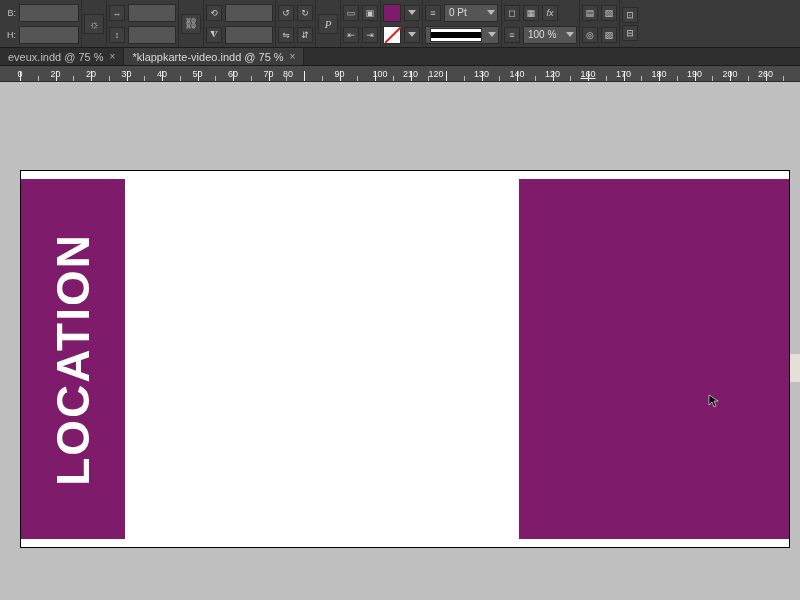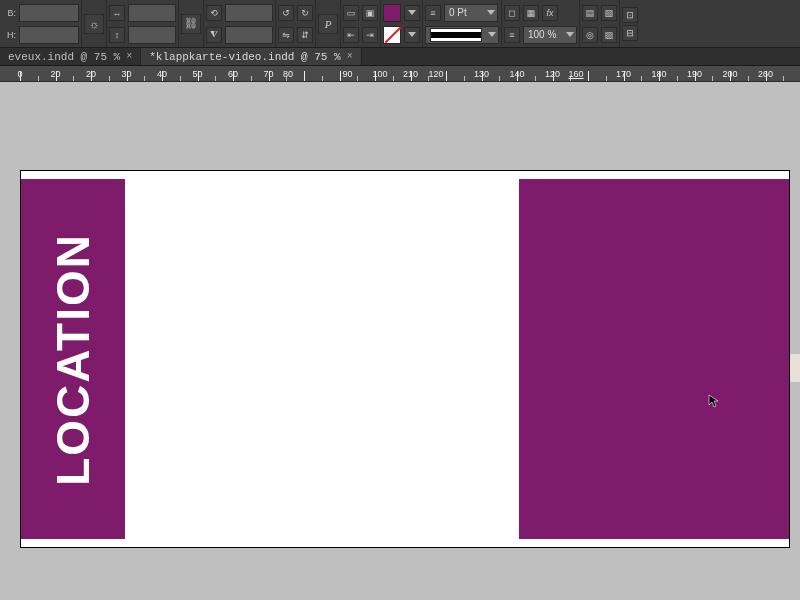--- a/index.html
+++ b/index.html
@@ -68,21 +68,21 @@
 
   
   .tabbar {
     position: absolute; left: 0; top: 48px; width: 800px; height: 18px;
     background: #2f2f2f; display: flex; align-items: stretch;
     border-bottom: 1px solid #1a1a1a;
   }
   .tab {
     display: flex; align-items: center; gap: 6px;
     padding: 0 8px; font-size: 11px; color: #d8d8d8;
-    background: #3d3d3d; border-right: 1px solid #222; font-family: Liberation Mono, monospace;
+    background: #3d3d3d; border-right: 1px solid #222;
   }
   .tab.inactive { background: #2f2f2f; color: #bfbfbf; }
   .tab .close { font-size: 10px; color: #aaa; cursor: default; }
 
   
   .hruler {
     position: absolute; left: 0; top: 66px; width: 800px; height: 16px;
     background: #4a4a4a; border-bottom: 1px solid #2a2a2a;
     overflow: hidden;
   }
@@ -316,42 +316,42 @@
     <div class="tick" style="left: 233px;"></div>
     <div class="num" style="left: 233px;">60</div>
     <div class="tick minor" style="left: 250.75px;"></div>
     <div class="tick" style="left: 268.5px;"></div>
     <div class="num" style="left: 268.5px;">70</div>
     <div class="tick minor" style="left: 286.25px;"></div>
     <div class="tick" style="left: 304px;"></div>
     <div class="num" style="left: 288px;">80</div>
     <div class="tick minor" style="left: 321.75px;"></div>
     <div class="tick" style="left: 339.5px;"></div>
-    <div class="num" style="left: 339.5px; margin-left: 8px;">90</div>
+    <div class="num" style="left: 339.5px;">90</div>
     <div class="tick minor" style="left: 357.25px;"></div>
     <div class="tick" style="left: 375px;"></div>
     <div class="num" style="left: 380px;">100</div>
     <div class="tick minor" style="left: 392.75px;"></div>
     <div class="tick" style="left: 410.5px;"></div>
     <div class="num" style="left: 410.5px;">210</div>
     <div class="tick minor" style="left: 428.25px;"></div>
     <div class="tick" style="left: 446px;"></div>
     <div class="num" style="left: 436px;">120</div>
     <div class="tick minor" style="left: 463.75px;"></div>
     <div class="tick" style="left: 481.5px;"></div>
     <div class="num" style="left: 481.5px;">130</div>
     <div class="tick minor" style="left: 499.25px;"></div>
     <div class="tick" style="left: 517px;"></div>
     <div class="num" style="left: 517px;">140</div>
     <div class="tick minor" style="left: 534.75px;"></div>
     <div class="tick" style="left: 552.5px;"></div>
     <div class="num" style="left: 552.5px;">120</div>
     <div class="tick minor" style="left: 570.25px;"></div>
     <div class="tick" style="left: 588px;"></div>
-    <div class="num" style="left: 576px; text-decoration: underline;">160</div>
+    <div class="num" style="left: 588px; text-decoration: underline;">160</div>
     <div class="tick minor" style="left: 605.75px;"></div>
     <div class="tick" style="left: 623.5px;"></div>
     <div class="num" style="left: 623.5px;">170</div>
     <div class="tick minor" style="left: 641.25px;"></div>
     <div class="tick" style="left: 659px;"></div>
     <div class="num" style="left: 659px;">180</div>
     <div class="tick minor" style="left: 676.75px;"></div>
     <div class="tick" style="left: 694.5px;"></div>
     <div class="num" style="left: 694.5px;">190</div>
     <div class="tick minor" style="left: 712.25px;"></div>

